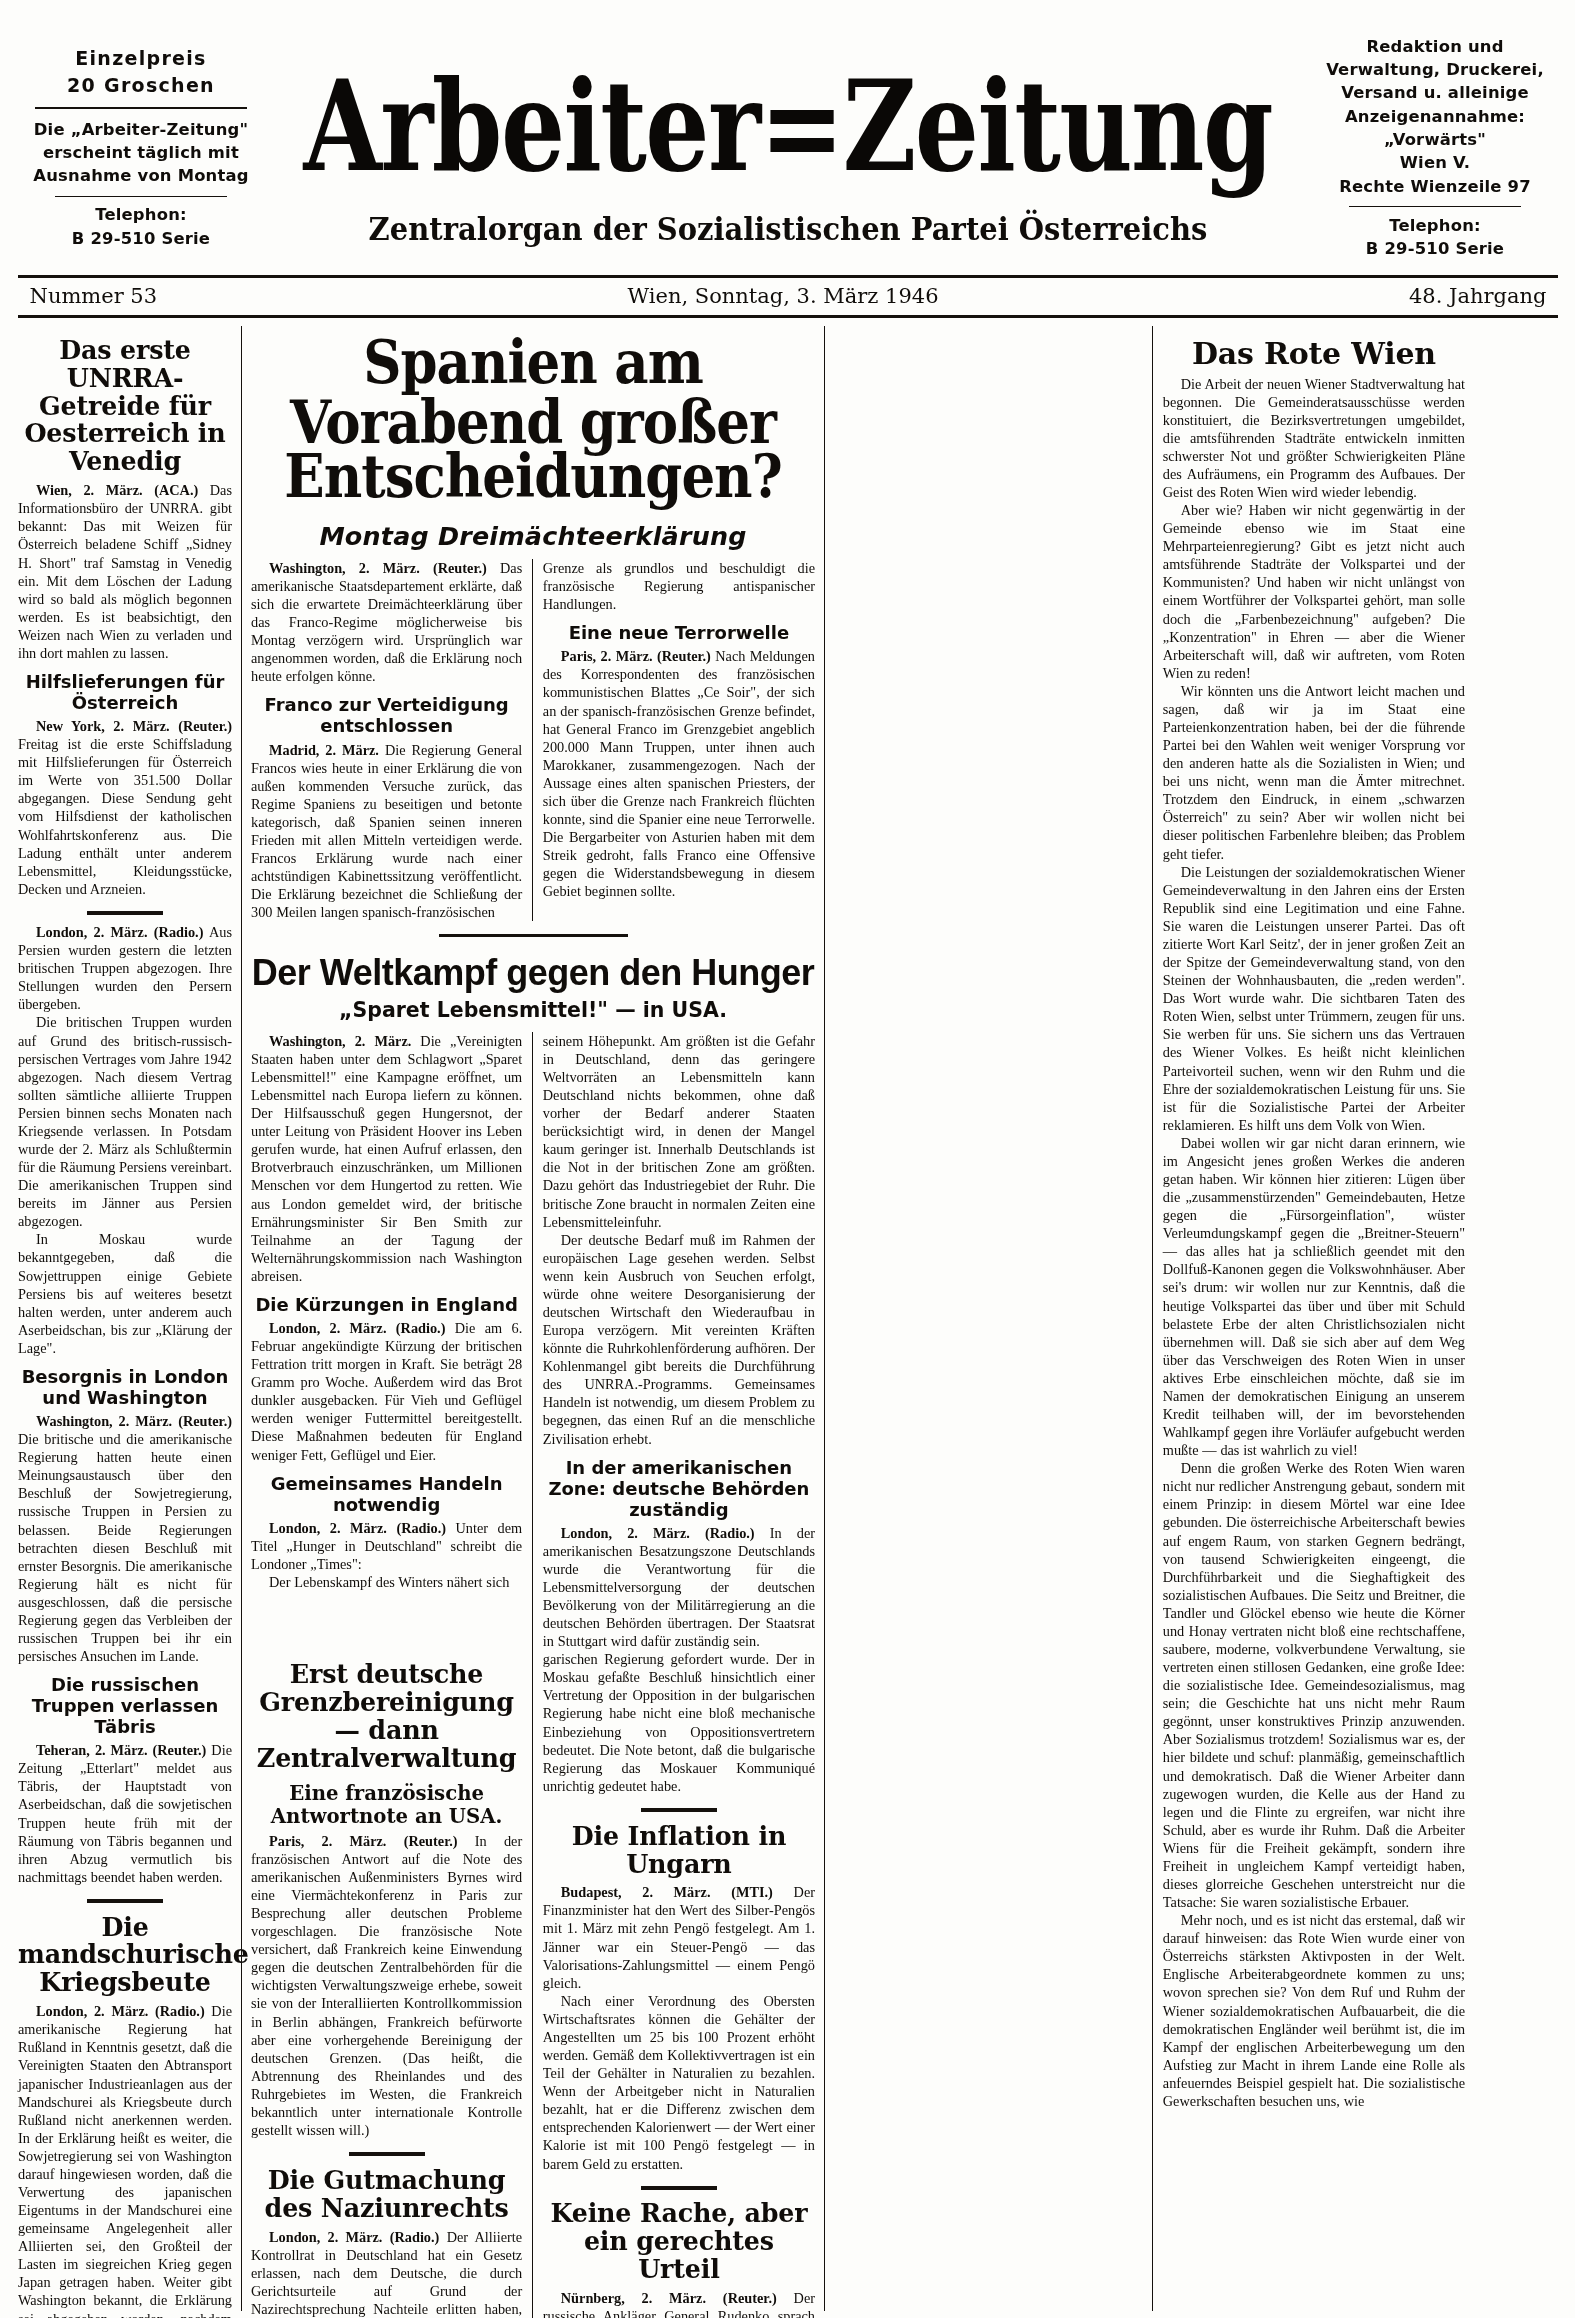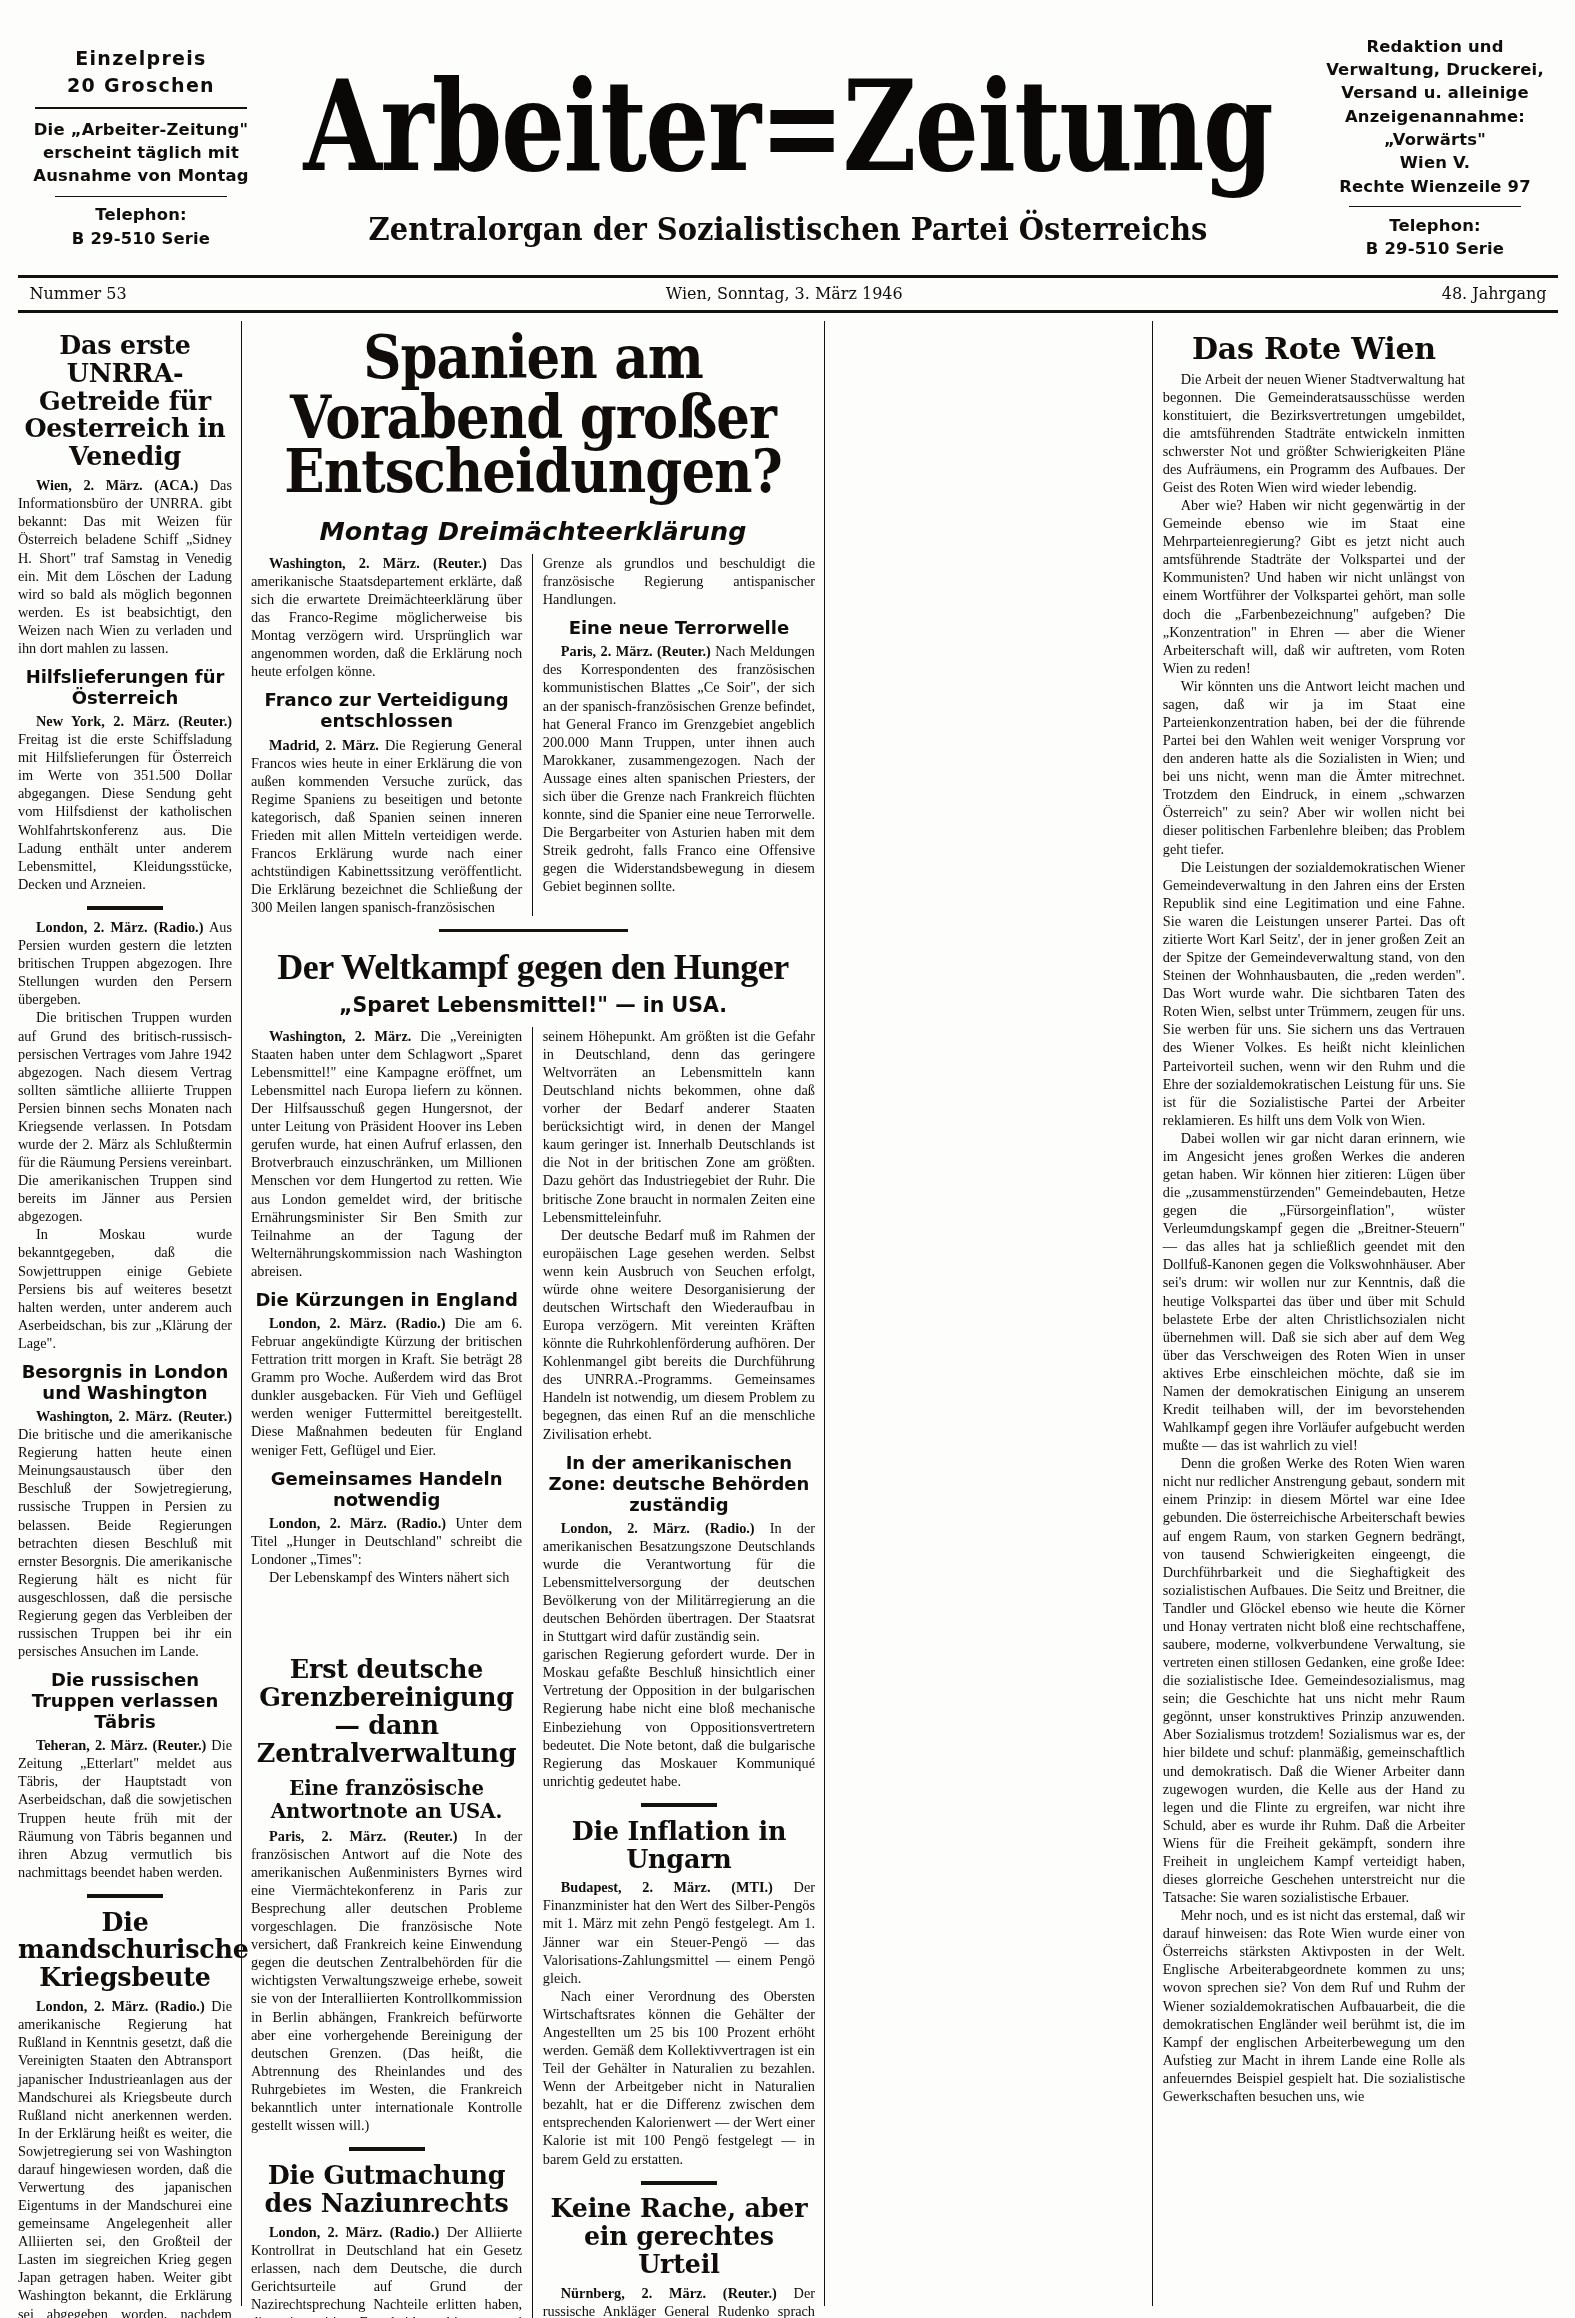--- a/index.html
+++ b/index.html
@@ -90,21 +90,21 @@
   
   .datebar {
     border-top: 3.3px solid #15110d;
     border-bottom: 3.3px solid #15110d;
     margin-top: 8.2px;
     padding: 5.7px 11.5px 6.6px 11.5px;
     display: flex;
     align-items: baseline;
     justify-content: space-between;
     font-family: "DejaVu Serif", "Liberation Serif", serif;
-    font-size: 16px;
+    font-size: 21px;
     font-weight: 400;
   }
   .datebar .num  { flex: 0 0 auto; }
   .datebar .date { flex: 1 1 auto; text-align: center; }
   .datebar .year { flex: 0 0 auto; }
 
   
   .body-grid {
     display: flex;
     margin-top: 8.2px;
@@ -134,21 +134,21 @@
   h2.deck {
     font-family: "DejaVu Sans", sans-serif;
     font-weight: 700;
     font-size: 25.4px;
     text-align: center;
     margin: 19.7px 0 8.2px 0;
     letter-spacing: 0.2px;
     font-style: italic;
   }
   h2.midhead {
-    font-family: Liberation Serif, serif;
+    font-family: Liberation Sans, sans-serif;
     font-weight: 700;
     font-size: 36px;
     line-height: 1.05;
     text-align: center;
     margin: 8.2px 0 1.6px 0;
     letter-spacing: -0.5px;
   }
   h3.midsub {
     font-family: "DejaVu Sans", sans-serif;
     font-weight: 700;

